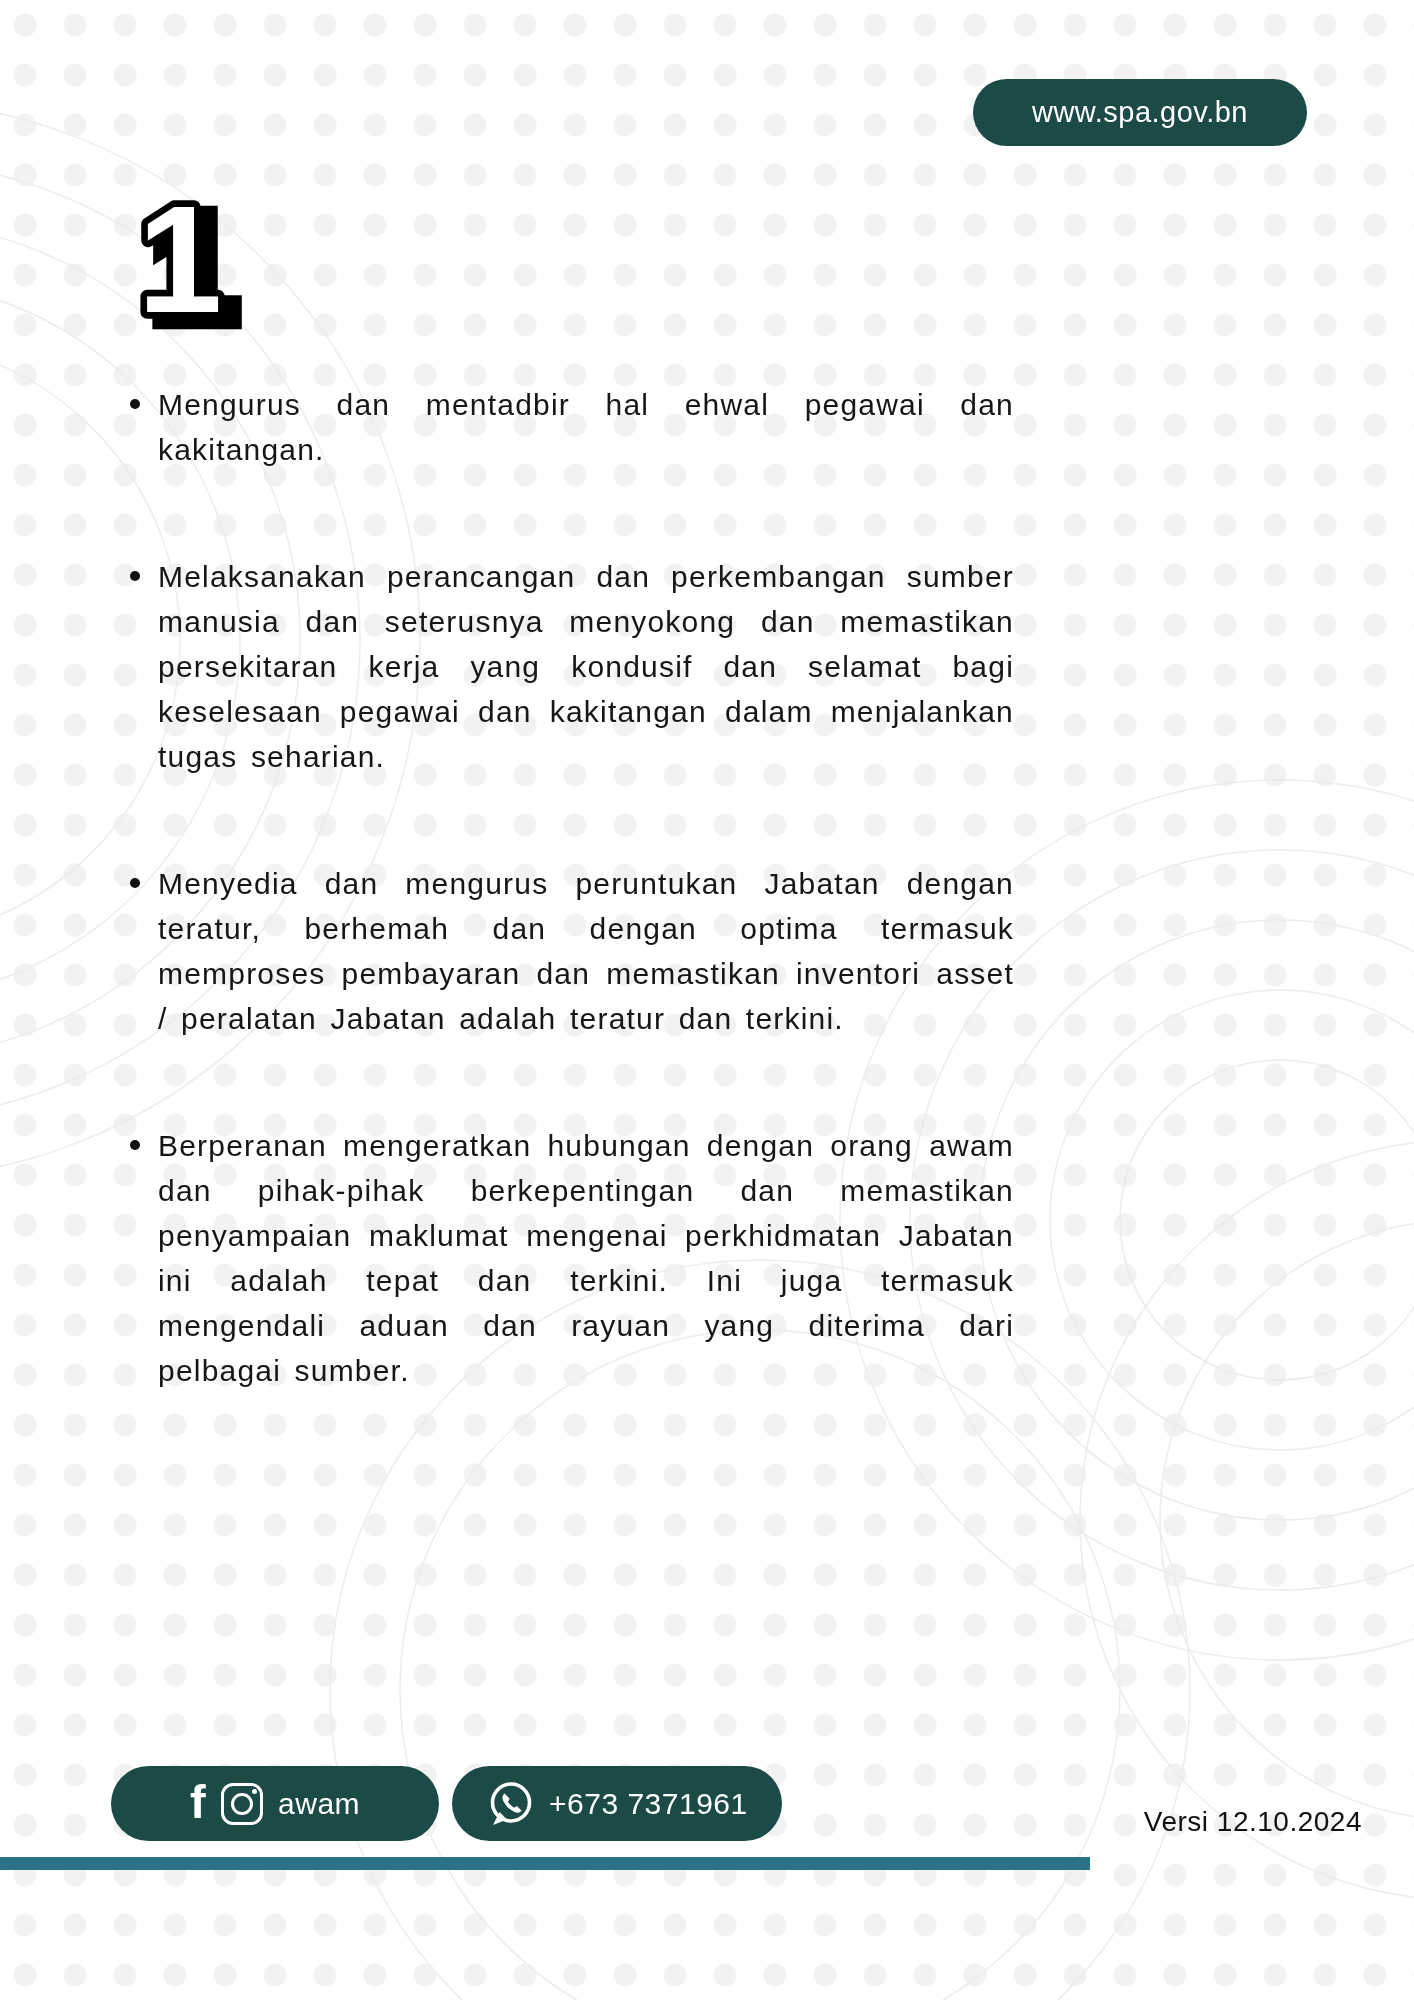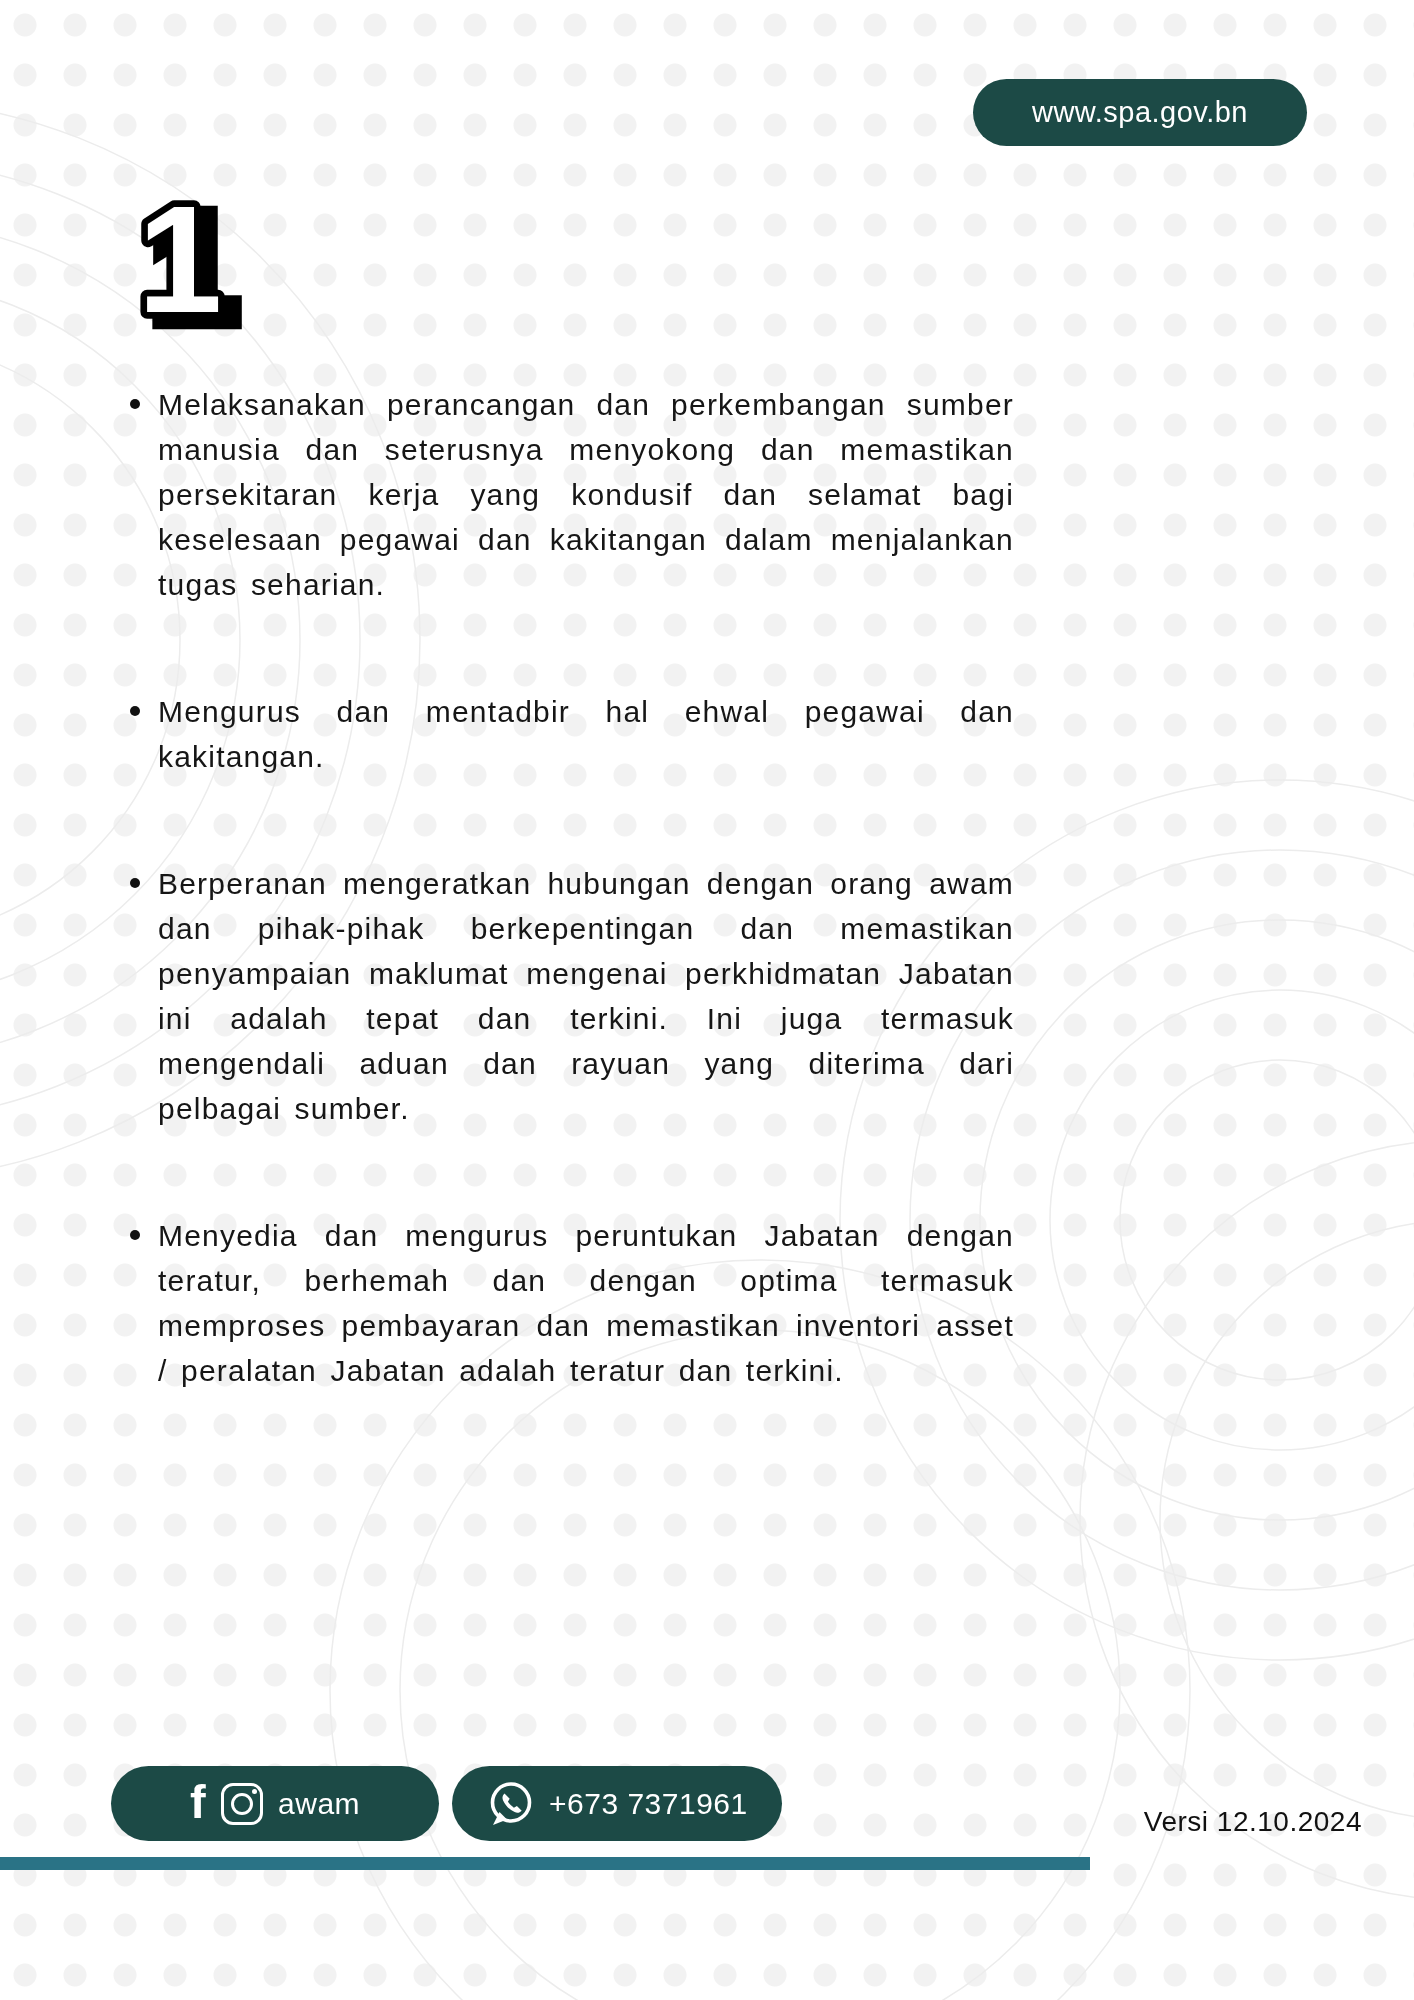--- a/index.html
+++ b/index.html
@@ -97,24 +97,24 @@
   <div class="num-wrap">
     <svg viewBox="0 0 150 165">
       <text x="28" y="138" class="n-shadow">1</text>
       <text x="28" y="138" class="n-main">1</text>
     </svg>
   </div>
   <h1 class="title" style="margin:0;">
   </h1>
 
   <ul class="bullets">
+    <li>Mengurus dan mentadbir hal ehwal pegawai dan kakitangan.</li>
     <li>Melaksanakan perancangan dan perkembangan sumber manusia dan seterusnya menyokong dan memastikan persekitaran kerja yang kondusif dan selamat bagi keselesaan pegawai dan kakitangan dalam menjalankan tugas seharian.</li>
-    <li>Mengurus dan mentadbir hal ehwal pegawai dan kakitangan.</li>
+    <li>Menyedia dan mengurus peruntukan Jabatan dengan teratur, berhemah dan dengan optima termasuk memproses pembayaran dan memastikan inventori asset / peralatan Jabatan adalah teratur dan terkini.</li>
     <li>Berperanan mengeratkan hubungan dengan orang awam dan pihak-pihak berkepentingan dan memastikan penyampaian maklumat mengenai perkhidmatan Jabatan ini adalah tepat dan terkini. Ini juga termasuk mengendali aduan dan rayuan yang diterima dari pelbagai sumber.</li>
-    <li>Menyedia dan mengurus peruntukan Jabatan dengan teratur, berhemah dan dengan optima termasuk memproses pembayaran dan memastikan inventori asset / peralatan Jabatan adalah teratur dan terkini.</li>
   </ul>
 
   <div class="pill pill-social">
     <span class="fb">f</span>
     <span class="ig">
       <span class="ig-lens"></span>
       <span class="ig-dot"></span>
     </span>
     <span>awam</span>
   </div>

